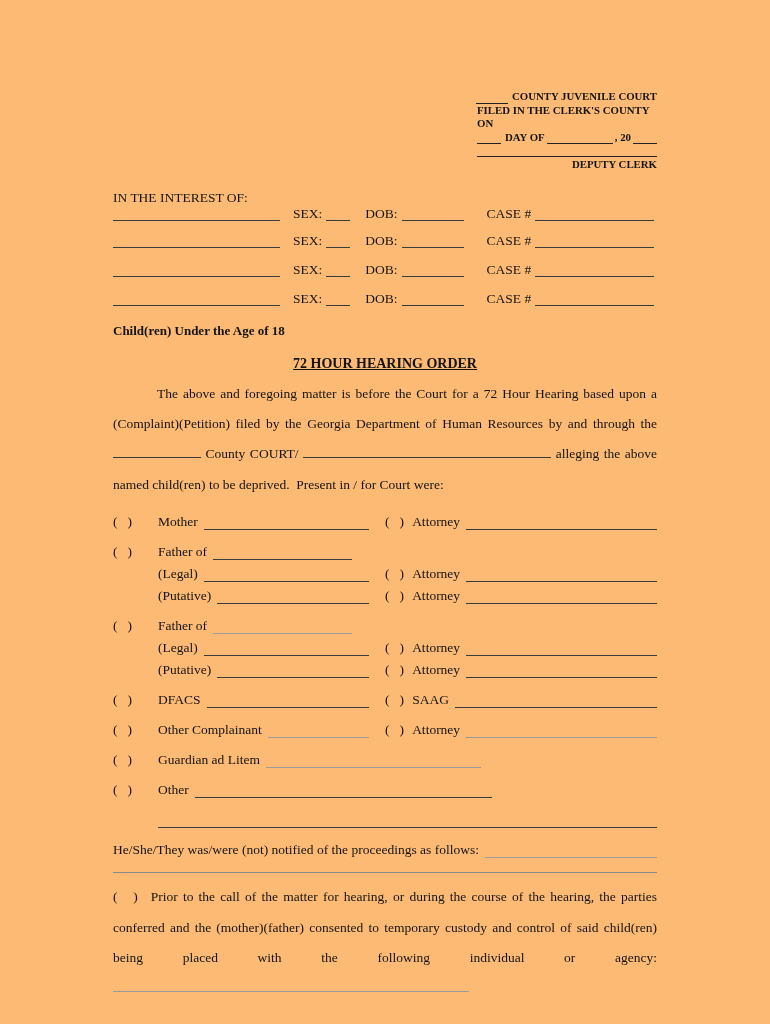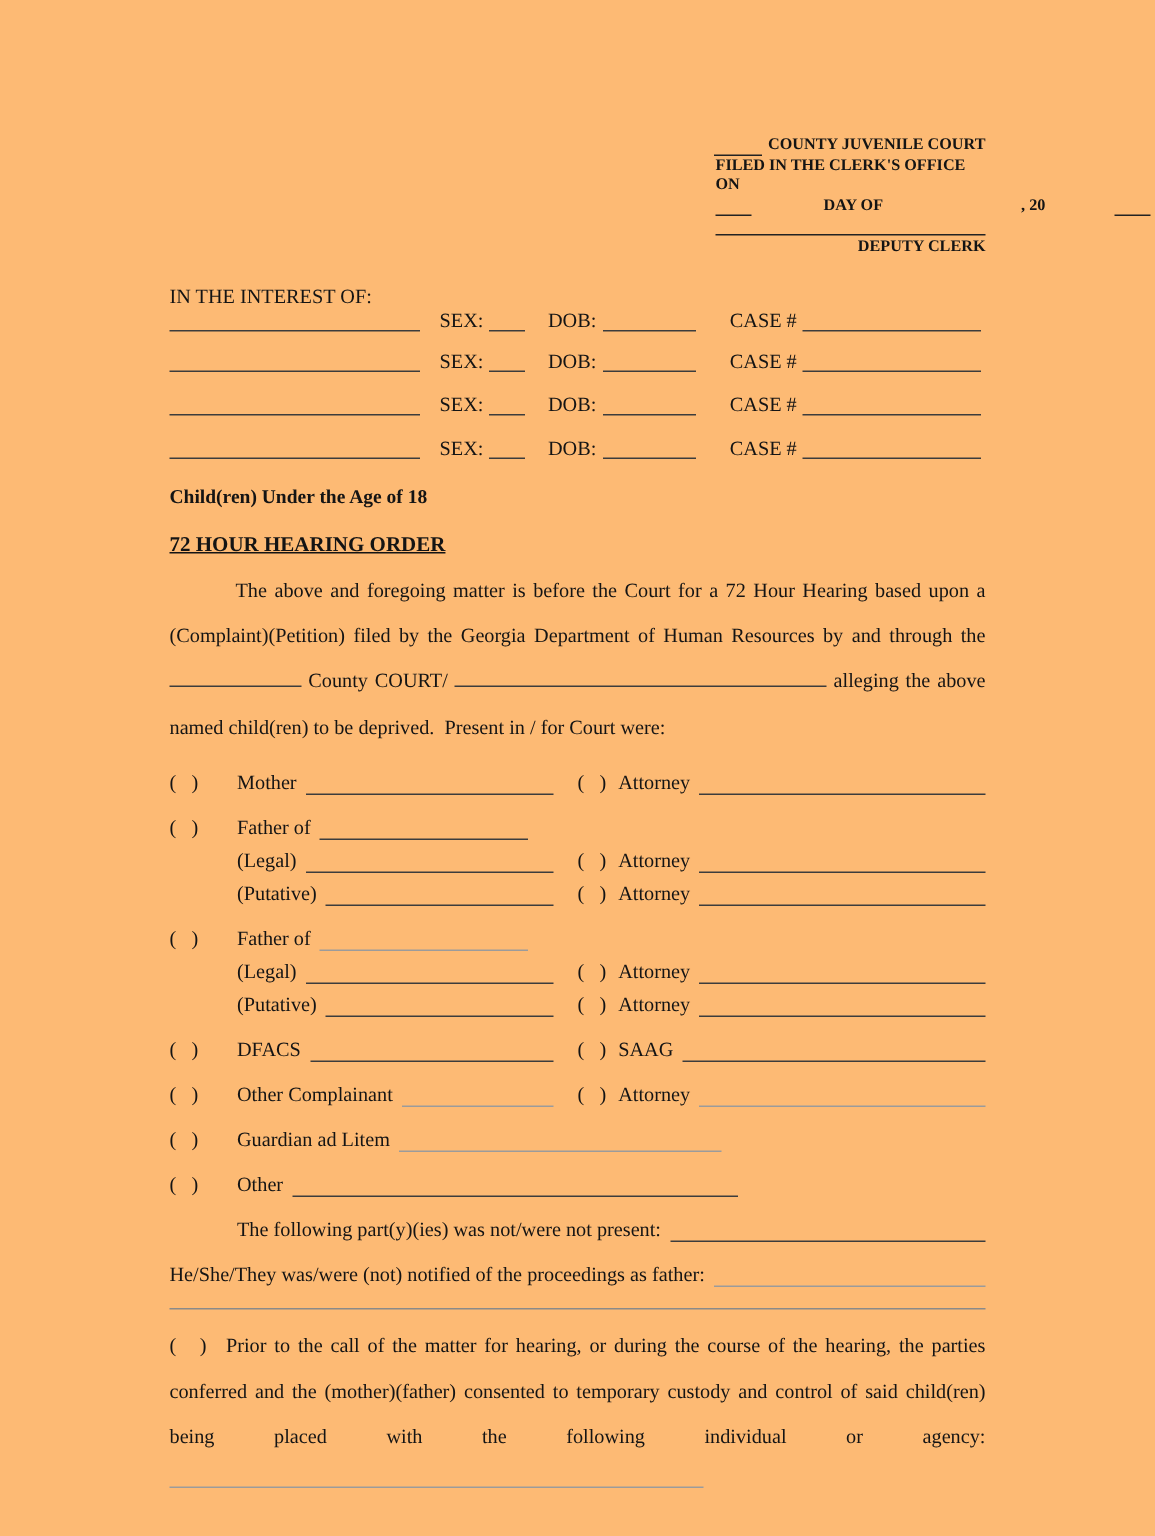--- a/index.html
+++ b/index.html
@@ -9,42 +9,42 @@
 
   
   .fill{flex:1 1 auto;border-bottom:1px solid #3c3c3c;height:14px;}
   .blank{display:inline-block;border-bottom:1px solid #3c3c3c;height:4px;}
   .lt{border-color:#9b9b9b;}
 
   
   .clerk{width:180px;margin-left:auto;font-weight:bold;font-size:10.8px;line-height:13.5px;}
   .clerk-l1{display:flex;align-items:flex-end;justify-content:flex-end;white-space:nowrap;}
   .clerk-l1 .hfill{width:32px;border-bottom:1px solid #222;height:11px;margin-right:4px;flex:none;}
-  .clerk-l3{display:flex;align-items:flex-end;white-space:nowrap;gap:44px;}
+  .clerk-l3{display:flex;align-items:flex-end;white-space:nowrap;}
   .clerk-l3 .hfill{border-bottom:1px solid #222;height:11px;flex:none;}
   .sigline{height:10px;border-bottom:1px solid #222;margin-top:2px;}
   .clerk-l5{text-align:right;margin-top:1px;}
 
   
   .court-title{text-align:center;margin-top:3px;line-height:16px;}
   .court-title .blank{width:92px;margin:0 4px;}
 
   .interest-heading{margin-top:18px;}
 
   
   .child-row{display:flex;align-items:flex-start;height:29px;white-space:nowrap;}
   .child-row.first{height:27px;}
   .c-name{flex:none;width:167px;border-bottom:1px solid #3c3c3c;height:14px;margin-right:13px;}
   .c-lbl{flex:none;padding-right:4px;}
   .c-sex{flex:none;width:24px;border-bottom:1px solid #3c3c3c;height:14px;margin-right:15px;}
   .c-dob{flex:none;width:62px;border-bottom:1px solid #3c3c3c;height:14px;margin-right:23px;}
   .c-case{flex:none;width:119px;border-bottom:1px solid #3c3c3c;height:14px;}
   .caption{font-weight:bold;font-size:13px;margin-top:3px;}
 
-  .order-heading{font-weight:bold;text-decoration:underline;font-size:14px;margin-top:17px;}
+  .order-heading{text-align:center;font-weight:bold;text-decoration:underline;font-size:14px;margin-top:17px;}
 
   .para{text-align:justify;line-height:30.4px;margin-top:7px;}
   .para.indent{text-indent:44px;}
   .para .blank{vertical-align:baseline;}
 
   
   .cl{margin-top:3px;}
   .cl-row{display:flex;align-items:flex-end;height:22px;margin-top:8px;white-space:nowrap;}
   .cl-row.sub{margin-top:0;}
   .lcol{width:272px;flex:none;display:flex;align-items:flex-end;}
@@ -69,21 +69,21 @@
 <body>
 
 <div class="page">
   <div class="content">
 
     <div class="clerk">
       <div class="clerk-l1">
         <span class="hfill"></span>
         <span>COUNTY JUVENILE COURT</span>
       </div>
-      <div>FILED IN THE CLERK'S OFFICE ON</div>
+      <div>FILED IN THE CLERK'S COUNTY ON</div>
       <div class="clerk-l3">
         <span class="hfill" style="width:24px;margin-right:4px;"></span>
         <span>DAY OF</span>
         <span class="hfill" style="flex:1 1 auto;margin:0 2px;"></span>
         <span>, 20</span>
         <span class="hfill" style="width:24px;margin-left:2px;"></span>
       </div>
       <div class="sigline"></div>
       <div class="clerk-l5">DEPUTY CLERK</div>
     </div>
@@ -255,28 +255,27 @@
         <div class="lcol wide">
           <span class="cb">(&nbsp;&nbsp;&nbsp;)</span>
           <span class="lbl">Other</span>
           <span class="fill fx297"></span>
         </div>
       </div>
 
       <div class="cl-row">
         <div class="lcol wide">
           <span class="cb"></span>
-          <span class="lbl">The following part(y)(ies) was not/were not present:</span>
           <span class="fill fw"></span>
         </div>
       </div>
 
       <div class="cl-row">
         <div class="lcol wide">
-          <span class="lbl">He/She/They was/were (not) notified of the proceedings as father:</span>
+          <span class="lbl">He/She/They was/were (not) notified of the proceedings as follows:</span>
           <span class="fill fw lt"></span>
         </div>
       </div>
     </div>
 
     <div class="divider"></div>
 
     <div class="para consent">
       <span class="cbx">(&nbsp;&nbsp;&nbsp;)</span><span>Prior to the call of the matter for hearing, or during the course of the hearing, the parties conferred and the (mother)(father) consented to temporary custody and control of said child(ren) being placed with the following individual or agency:</span>
       <span class="blank lt"></span>

